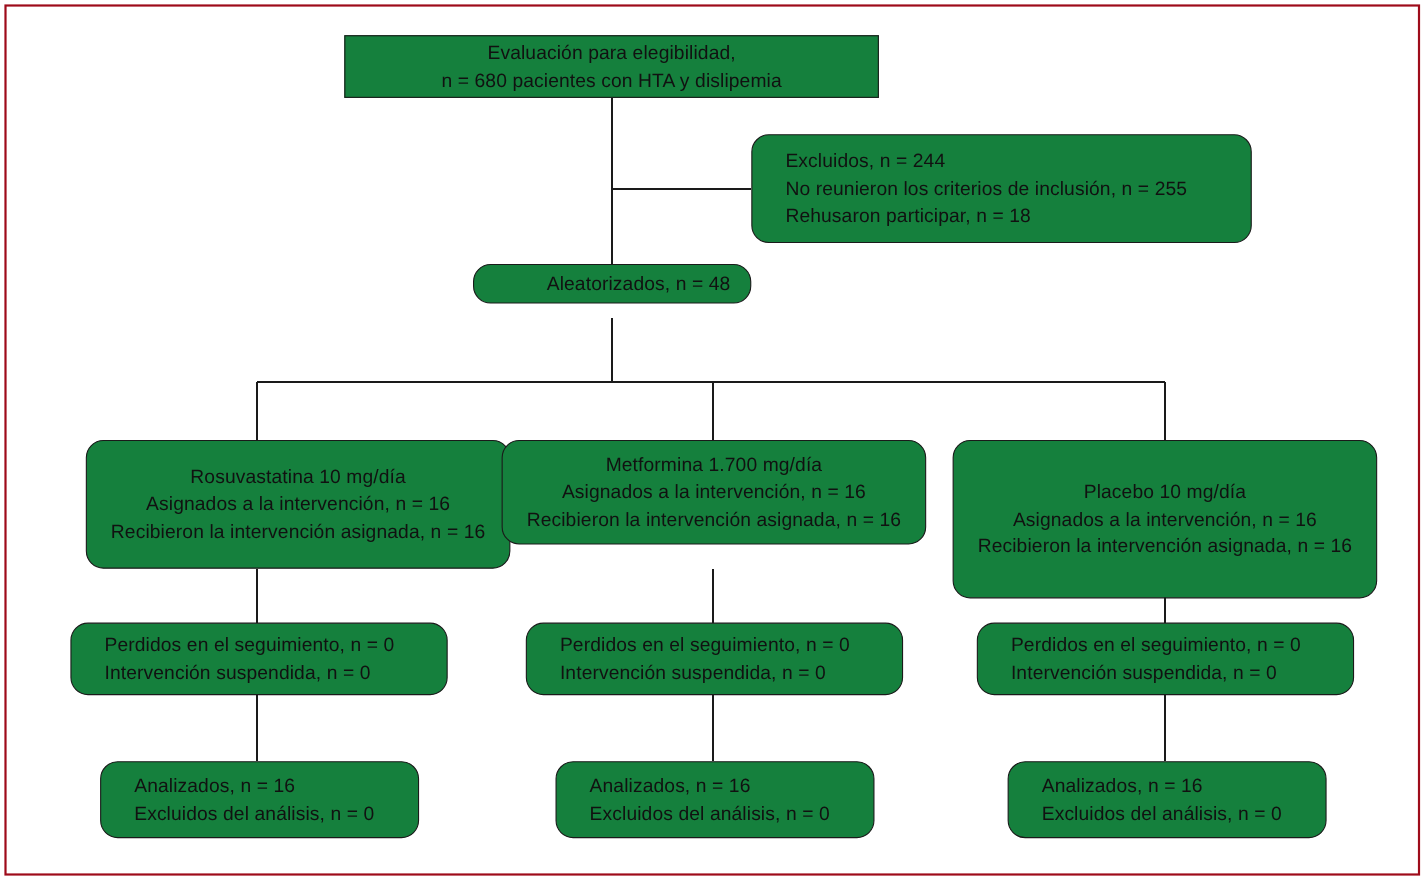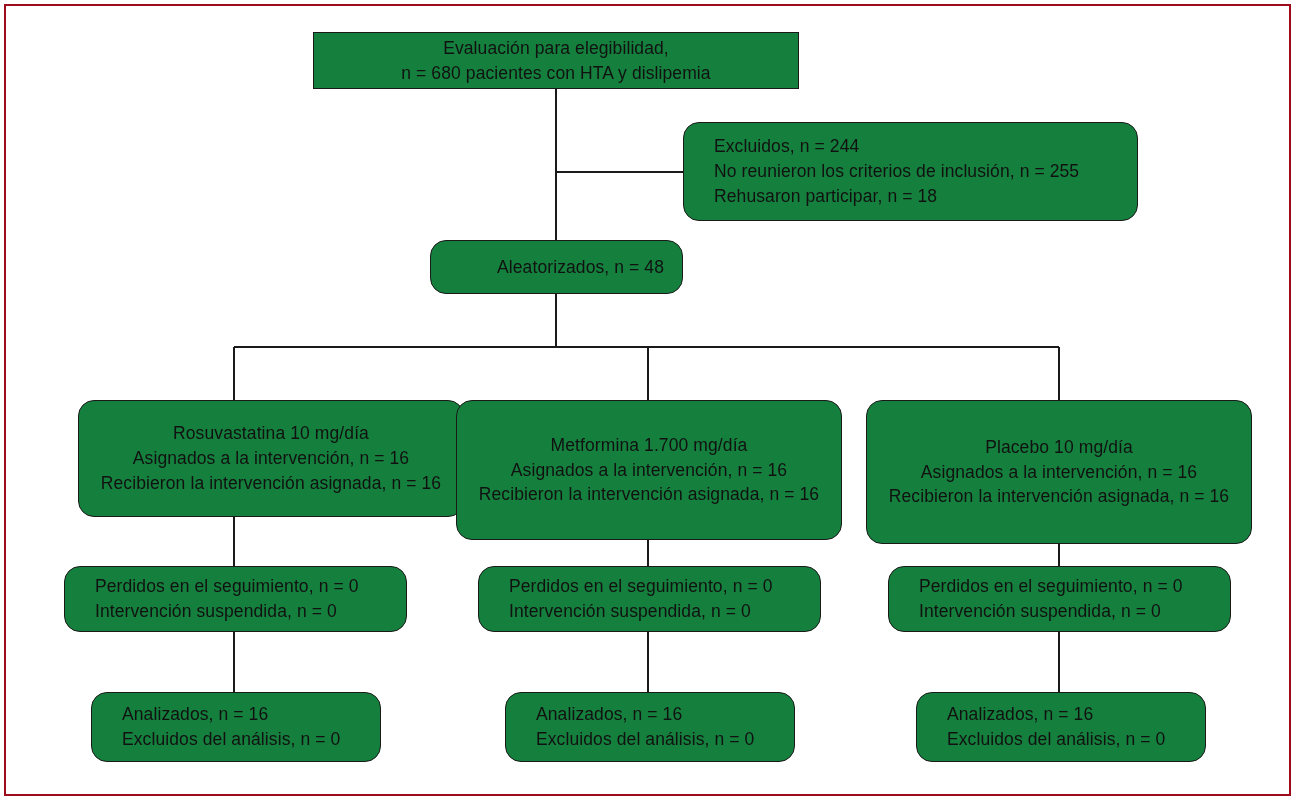--- a/index.html
+++ b/index.html
@@ -86,31 +86,31 @@
     <span class="line">Evaluación para elegibilidad,</span>
     <span class="line">n = 680 pacientes con HTA y dislipemia</span>
   </div>
 
   <div class="node rounded left" style="left:683px; top:122px; width:455px; height:99px;">
     <span class="line">Excluidos, n = 244</span>
     <span class="line">No reunieron los criterios de inclusión, n = 255</span>
     <span class="line">Rehusaron participar, n = 18</span>
   </div>
 
-  <div class="node rounded center" style="left:430px; top:240px; width:253px; height:54px;padding-left:48px;">
+  <div class="node rounded center" style="left:430px; top:240px; width:253px; height:36px;padding-left:48px;">
     <span class="line">Aleatorizados, n = 48</span>
   </div>
 
   <div class="node rounded center" style="left:42px; top:400px; width:386px; height:117px;margin-left:36px;">
     <span class="line">Rosuvastatina 10 mg/día</span>
     <span class="line">Asignados a la intervención, n = 16</span>
     <span class="line">Recibieron la intervención asignada, n = 16</span>
   </div>
 
-  <div class="node rounded center" style="left:456px; top:400px; width:386px; height:140px;">
+  <div class="node rounded center" style="left:456px; top:400px; width:386px; height:95px;">
     <span class="line">Metformina 1.700 mg/día</span>
     <span class="line">Asignados a la intervención, n = 16</span>
     <span class="line">Recibieron la intervención asignada, n = 16</span>
   </div>
 
   <div class="node rounded center" style="left:866px; top:400px; width:386px; height:144px;">
     <span class="line">Placebo 10 mg/día</span>
     <span class="line">Asignados a la intervención, n = 16</span>
     <span class="line">Recibieron la intervención asignada, n = 16</span>
   </div>

